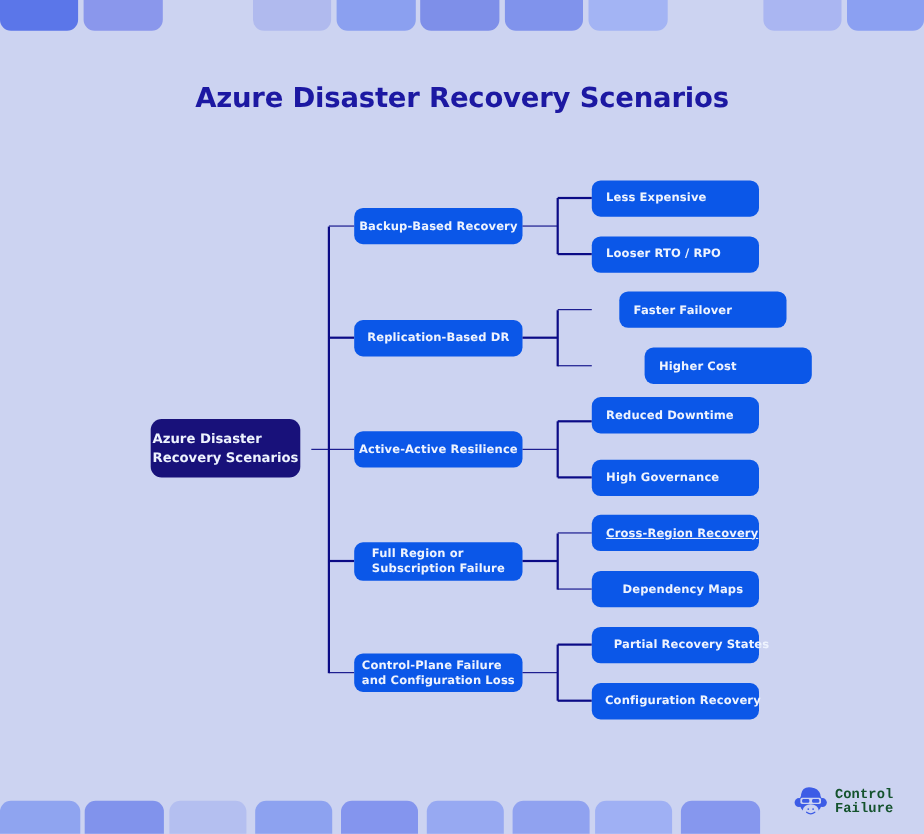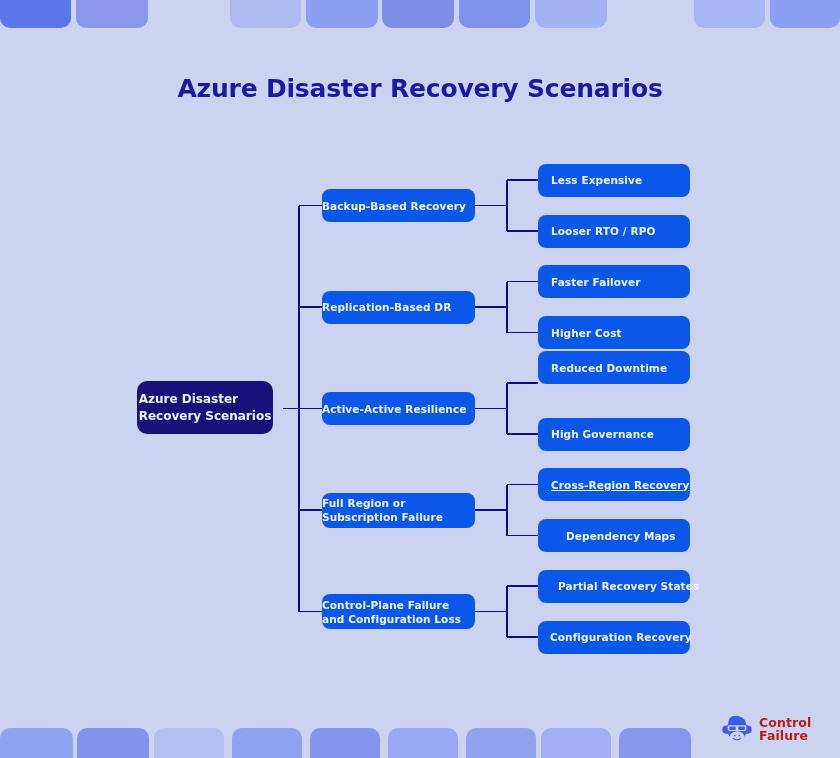--- a/index.html
+++ b/index.html
@@ -30,41 +30,42 @@
   .root-node{
     left:137px;top:381px;width:136px;height:53px;
     background:#18117a;border-radius:10px;
     font-size:12px;font-weight:700;line-height:17px;
     justify-content:center;
   }
   .mid-node{
     left:322px;width:153px;min-height:33px;
     background:#0b57e8;border-radius:8px;
     font-size:10.5px;font-weight:600;line-height:14px;
-    letter-spacing:0.1px;
+    justify-content:center;letter-spacing:0.1px;
   }
   .leaf-node{
     left:538px;width:152px;height:33px;
     background:#0b57e8;border-radius:8px;
     font-size:10.5px;font-weight:600;letter-spacing:0.1px;
     padding-left:13px;
   }
   .node .lbl{white-space:pre;text-align:left;}
 
   
   .cline{position:absolute;background:#0b0b86;}
 
   
   .logo{
     position:absolute;left:722px;top:707px;width:110px;height:44px;
     display:flex;align-items:center;gap:7px;
   }
   .logo-text{
-    color:#b91c1c;font-size:12.5px;font-weight:700;line-height:13.5px;
+    color:#14532d;font-size:12.5px;font-weight:700;line-height:13.5px;
     letter-spacing:0.1px;
+    font-family:Liberation Mono, monospace;
   }
 </style>
 </head>
 <body>
 
 <div class="stage">
 
   <div id="top-tiles">
       <div class="tile top" style="left: 0px; width: 71px; background: rgb(91, 118, 233);"></div>
       <div class="tile top" style="left: 76px; width: 72px; background: rgb(138, 151, 236);"></div>
@@ -111,34 +112,34 @@
       <div class="node leaf-node" style="top: 214.5px;">
         <span class="lbl">Looser RTO / RPO</span>
       </div>
       <div class="cline" style="left: 299px; top: 306.25px; width: 23px; height: 1.5px;"></div>
       <div class="node mid-node" style="top: 290.5px; height: 33px;">
         <span class="lbl">Replication-Based DR</span>
       </div>
       <div class="cline" style="left: 475px; top: 306.25px; width: 32px; height: 1.5px;"></div>
       <div class="cline" style="left: 506.25px; top: 281.5px; width: 1.5px; height: 51px;"></div>
       <div class="cline" style="left: 507px; top: 280.75px; width: 31px; height: 1.5px;"></div>
-      <div class="node leaf-node" style="top: 265px;">
+      <div class="node leaf-node" style="top: 265px; margin-left: 25px;">
         <span class="lbl">Faster Failover</span>
       </div>
       <div class="cline" style="left: 507px; top: 331.75px; width: 31px; height: 1.5px;"></div>
-      <div class="node leaf-node" style="top: 316px;">
+      <div class="node leaf-node" style="top: 316px; margin-left: 48px;">
         <span class="lbl">Higher Cost</span>
       </div>
       <div class="node mid-node" style="top: 392px; height: 17px;">
         <span class="lbl">Active-Active Resilience</span>
       </div>
       <div class="cline" style="left: 475px; top: 407.75px; width: 32px; height: 1.5px;"></div>
       <div class="cline" style="left: 506.25px; top: 383px; width: 1.5px; height: 51px;"></div>
       <div class="cline" style="left: 507px; top: 382.25px; width: 31px; height: 1.5px;"></div>
-      <div class="node leaf-node" style="top: 351px;">
+      <div class="node leaf-node" style="top: 361px;">
         <span class="lbl">Reduced Downtime</span>
       </div>
       <div class="cline" style="left: 507px; top: 433.25px; width: 31px; height: 1.5px;"></div>
       <div class="node leaf-node" style="top: 417.5px;">
         <span class="lbl">High Governance</span>
       </div>
       <div class="cline" style="left: 299px; top: 509.25px; width: 23px; height: 1.5px;"></div>
       <div class="node mid-node" style="top: 492.5px; height: 35px;">
         <span class="lbl">Full Region or
 Subscription Failure</span>

